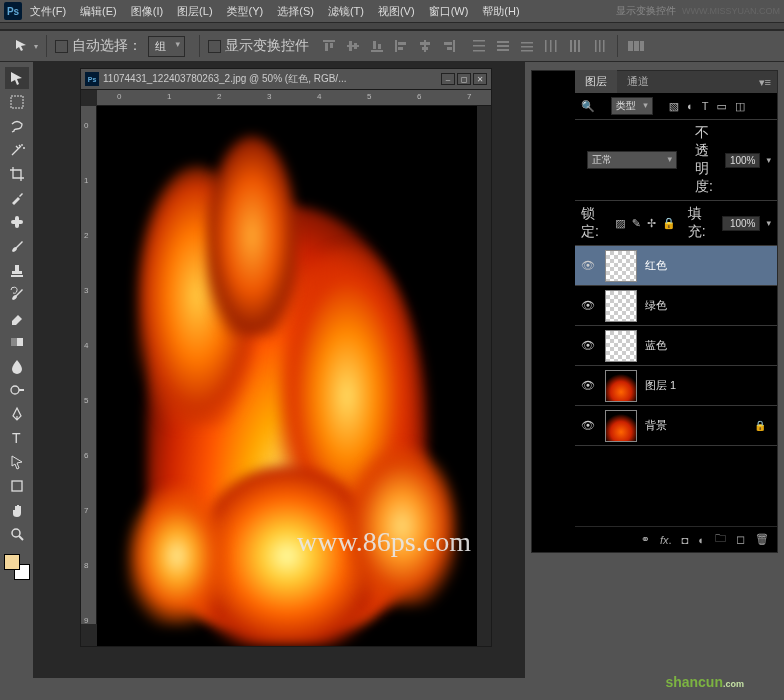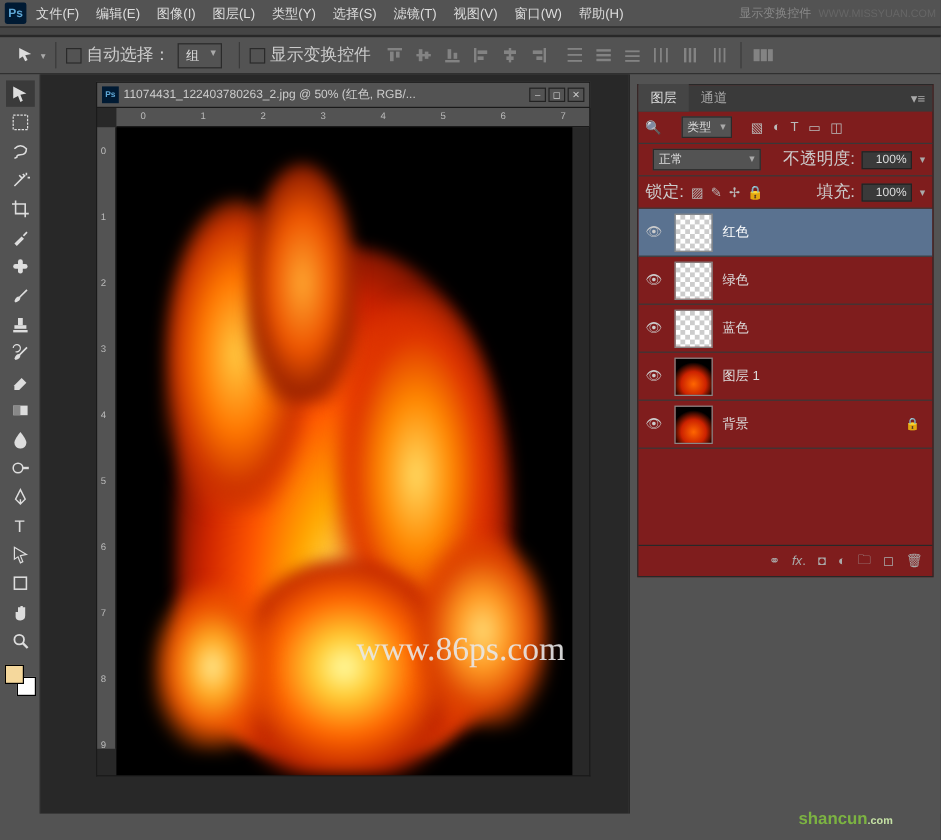--- a/index.html
+++ b/index.html
@@ -35,21 +35,21 @@
 .winbtn { width:14px; height:12px; border:1px solid #222; margin-left:2px; font-size:8px; display:flex; align-items:center; justify-content:center; color:#ccc; }
 .rulers-canvas { position:relative; background:#282828; border:1px solid #1a1a1a; border-top:none; }
 .ruler-h { height:16px; background:#535353; border-bottom:1px solid #1a1a1a; margin-left:16px; position:relative; }
 .ruler-h span { position:absolute; font-size:8px; color:#bbb; top:2px; }
 .ruler-v { width:16px; background:#535353; border-right:1px solid #1a1a1a; position:absolute; top:16px; bottom:22px; left:0; }
 .ruler-v span { position:absolute; font-size:8px; color:#bbb; left:3px; transform:none; }
 .fire { margin-left:16px; width:380px; height:540px; background:#000; position:relative; overflow:hidden; }
 .flame { position:absolute; border-radius:50% 50% 30% 30%; filter:blur(6px); }
 .statusbar { height:22px; background:#3f3f3f; display:flex; align-items:center; padding:0 8px; font-size:10px; color:#ccc; margin-left:16px; border-top:1px solid #1a1a1a; }
 .panels { width:260px; background:#535353; border-left:1px solid #282828; padding:8px 6px; }
-.panel { background:#7f1d1d; border:1px solid #282828; }
+.panel { background:#000000; border:1px solid #282828;padding-left:43px; }
 .ptabs { height:22px; background:#3a3a3a; display:flex; align-items:flex-end; }
 .ptab { padding:4px 10px; font-size:11px; color:#aaa; }
 .ptab.act { background:#454545; color:#ddd; }
 .prow { display:flex; align-items:center; padding:4px 6px; border-bottom:1px solid #383838; gap:6px; }
 .prow .dd { flex:0 0 auto; font-size:10px; padding:1px 16px 1px 4px; }
 .plbl { font-size:14px; color:#ccc; }
 .pval { background:#3a3a3a; border:1px solid #222; padding:1px 4px; font-size:10px; width:42px; text-align:right; color:#ddd; }
 .layerlist { height:280px; overflow:auto; }
 .layer { display:flex; align-items:center; height:40px; border-bottom:1px solid #383838; padding:0 4px; }
 .layer.sel { background:#5a7290; }

